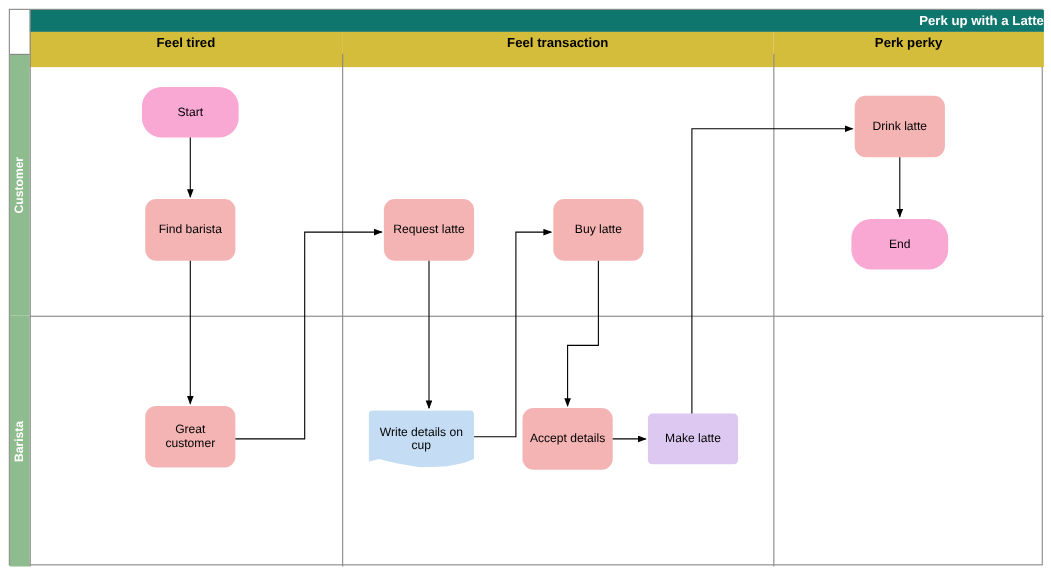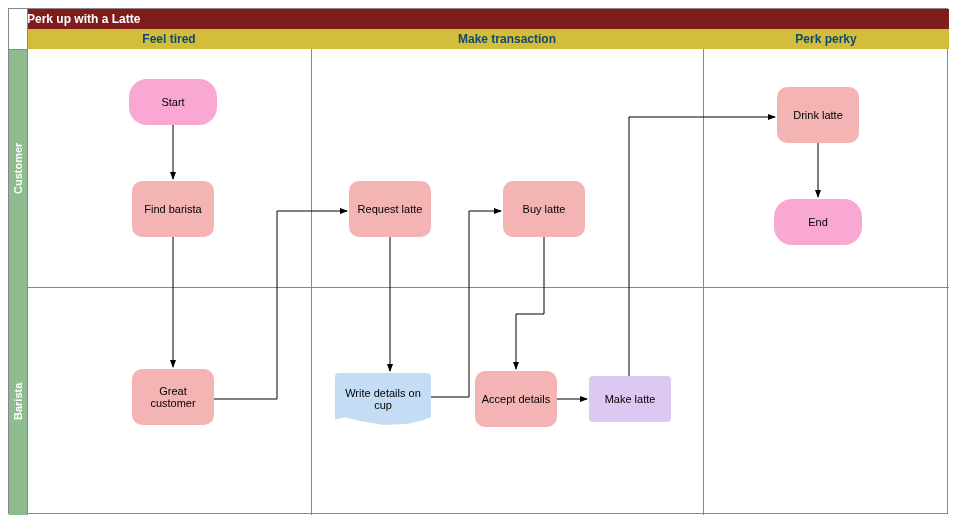--- a/index.html
+++ b/index.html
@@ -1,19 +1,19 @@
 <!DOCTYPE html>
 <html><head>
 <meta charset="utf-8">
 <style>
 *{margin:0;padding:0;box-sizing:border-box}
 body{font-family:Arial,sans-serif;font-size:12px;background:#fff;width:955px;height:522px;position:relative}
 .diagram{position:absolute;left:8px;top:8px;width:940px;height:506px;border:1px solid #888}
-.title-bar{position:absolute;left:18px;top:0;width:922px;height:20px;background:#7f1d1d;color:#fff;text-align:left;line-height:20px;font-weight:bold;font-size:12px}
-.phase-bar{position:absolute;top:20px;height:20px;background:#d4bd3a;color:#0c4a6e;text-align:center;line-height:20px;font-weight:bold;font-size:12px}
+.title-bar{position:absolute;left:18px;top:0;width:922px;height:20px;background:#0f766e;color:#fff;text-align:right;line-height:20px;font-weight:bold;font-size:12px}
+.phase-bar{position:absolute;top:20px;height:32px;background:#d4bd3a;color:#000000;text-align:center;line-height:20px;font-weight:bold;font-size:12px}
 .phase1{left:18px;width:284px}
 .phase2{left:302px;width:392px}
 .phase3{left:694px;width:246px}
 .lane-label{position:absolute;left:0;width:18px;background:#8fbc8f;color:#fff;writing-mode:vertical-rl;transform:rotate(180deg);text-align:center;font-weight:bold;font-size:11px;display:flex;align-items:center;justify-content:center}
 .lane1{top:40px;height:238px}
 .lane2{top:278px;height:228px}
 .grid-line{position:absolute;background:#888}
 .vline{width:1px}
 .hline{height:1px}
 .node{position:absolute;display:flex;align-items:center;justify-content:center;text-align:center;font-size:11px;padding:4px}
@@ -22,21 +22,21 @@
 .doc{background:#c5ddf4;width:96px;height:52px;border-radius:4px 4px 0 0;clip-path:polygon(0 0,100% 0,100% 85%,90% 92%,75% 98%,50% 100%,25% 92%,10% 85%,0 90%)}
 .subprocess{background:#dcc8f0;width:82px;height:46px;border-radius:4px}
 svg.arrows{position:absolute;left:0;top:0;width:940px;height:506px;pointer-events:none}
 </style>
 </head>
 <body>
 
 <div class="diagram">
   <div class="title-bar">Perk up with a Latte</div>
   <div class="phase-bar phase1">Feel tired</div>
-  <div class="phase-bar phase2">Make transaction</div>
+  <div class="phase-bar phase2">Feel transaction</div>
   <div class="phase-bar phase3">Perk perky</div>
   <div class="lane-label lane1">Customer</div>
   <div class="lane-label lane2">Barista</div>
 
   <div class="grid-line hline" style="left:18px;top:278px;width:922px"></div>
   <div class="grid-line vline" style="left:302px;top:40px;height:466px"></div>
   <div class="grid-line vline" style="left:694px;top:40px;height:466px"></div>
   <div class="grid-line vline" style="left:18px;top:0;height:506px"></div>
   <div class="grid-line hline" style="left:0;top:40px;width:18px"></div>
 

